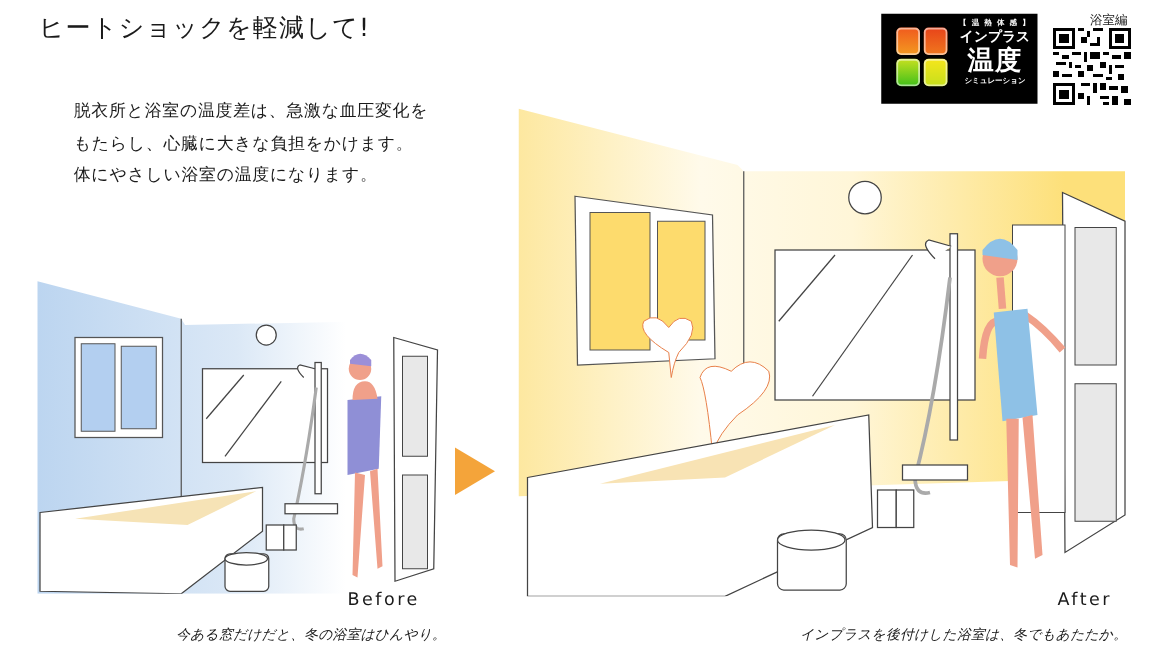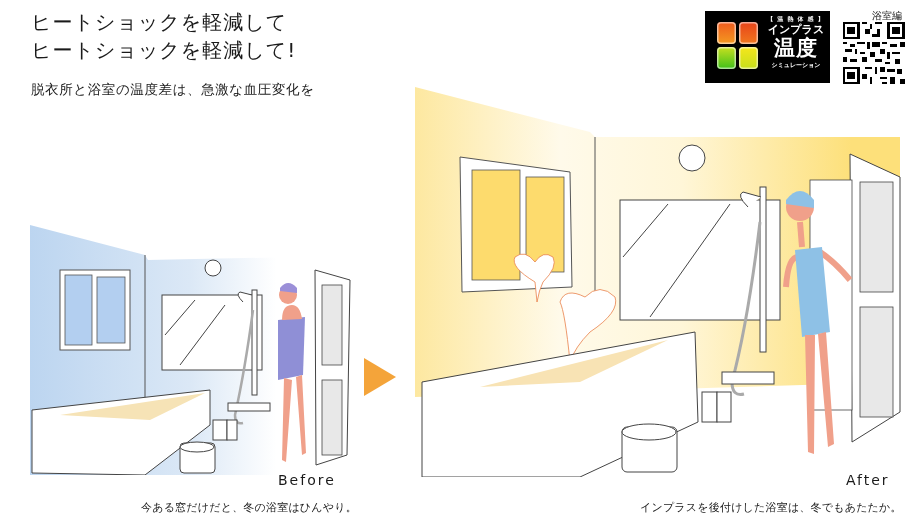--- a/index.html
+++ b/index.html
@@ -1,51 +1,52 @@
 <!DOCTYPE html>
 <html><head>
 <meta charset="utf-8">
 <style>
   html, body { margin:0; padding:0; background:#ffffff; }
   body { width:922px; height:525px; position:relative; overflow:hidden;
          font-family:"DejaVu Sans", "Liberation Sans", sans-serif; color:#1a1a1a; }
   .headline { position:absolute; left:31px; top:8px; font-size:20px; line-height:28px; letter-spacing:1px; }
   .headline div { white-space:nowrap; }
   .body-text { position:absolute; left:31px; top:77px; font-size:13.5px; line-height:25.5px; letter-spacing:0.6px; }
-  .body-text div { white-space:nowrap; }
+  .body-text div { white-space:nowrap;margin-left:28px; }
   .logo { position:absolute; left:705px; top:11px; width:125px; height:72px; background:#000; }
   .logo .tiles { position:absolute; left:12px; top:11px; width:44px; height:50px; }
   .logo .tile { position:absolute; width:19px; height:22px; border-radius:4px; box-shadow: inset 0 0 0 1.5px rgba(255,255,255,0.55); }
   .logo .t1 { left:0; top:0; background:linear-gradient(180deg,#f05a1e,#f39a20); }
   .logo .t2 { left:22px; top:0; background:linear-gradient(180deg,#e8431a,#f0781e); }
   .logo .t3 { left:0; top:25px; background:linear-gradient(180deg,#c8e020,#3fc01a); }
   .logo .t4 { left:22px; top:25px; background:linear-gradient(180deg,#f6e61c,#c6df1c); }
   .logo .txt { position:absolute; left:60px; top:4px; width:62px; color:#fff; text-align:center; font-weight:bold; }
   .logo .sub1 { font-size:6px; line-height:8px; letter-spacing:1px; }
   .logo .name { font-size:11px; line-height:13px; }
   .logo .big { font-size:21px; line-height:24px; letter-spacing:1px; }
   .logo .sub2 { font-size:6px; line-height:9px; }
   .qr-label { position:absolute; left:872px; top:9px; font-size:10px; color:#222; }
   .qr { position:absolute; left:842px; top:22px; width:63px; height:62px; }
   .scene { position:absolute; }
   .caption-title { position:absolute; font-size:14px; letter-spacing:2px; color:#1a1a1a; font-family:"DejaVu Sans", sans-serif; }
-  .caption-sub { position:absolute; font-size:11px; color:#1a1a1a; white-space:nowrap; letter-spacing:0.2px; }
+  .caption-sub { position:absolute; font-size:11px; color:#1a1a1a; white-space:nowrap; letter-spacing:0.2px;font-style:italic; }
   .arrow { position:absolute; left:364px; top:358px; width:0; height:0;
            border-top:19px solid transparent; border-bottom:19px solid transparent; border-left:32px solid #f4a43a; }
 </style>
 </head>
 <body>
 
 <div class="headline">
-  <div>ヒートショックを軽減して</div>
   <div>ヒートショックを軽減して!</div>
 </div>
 
 <div class="body-text">
   <div>脱衣所と浴室の温度差は、急激な血圧変化を</div>
+  <div>もたらし、心臓に大きな負担をかけます。</div>
+  <div>体にやさしい浴室の温度になります。</div>
 </div>
 
 <div class="logo">
   <div class="tiles">
     <div class="tile t1"></div>
       <div class="tile t2"></div>
     <div class="tile t3"></div>
       <div class="tile t4"></div>
   </div>
   <div class="txt">

